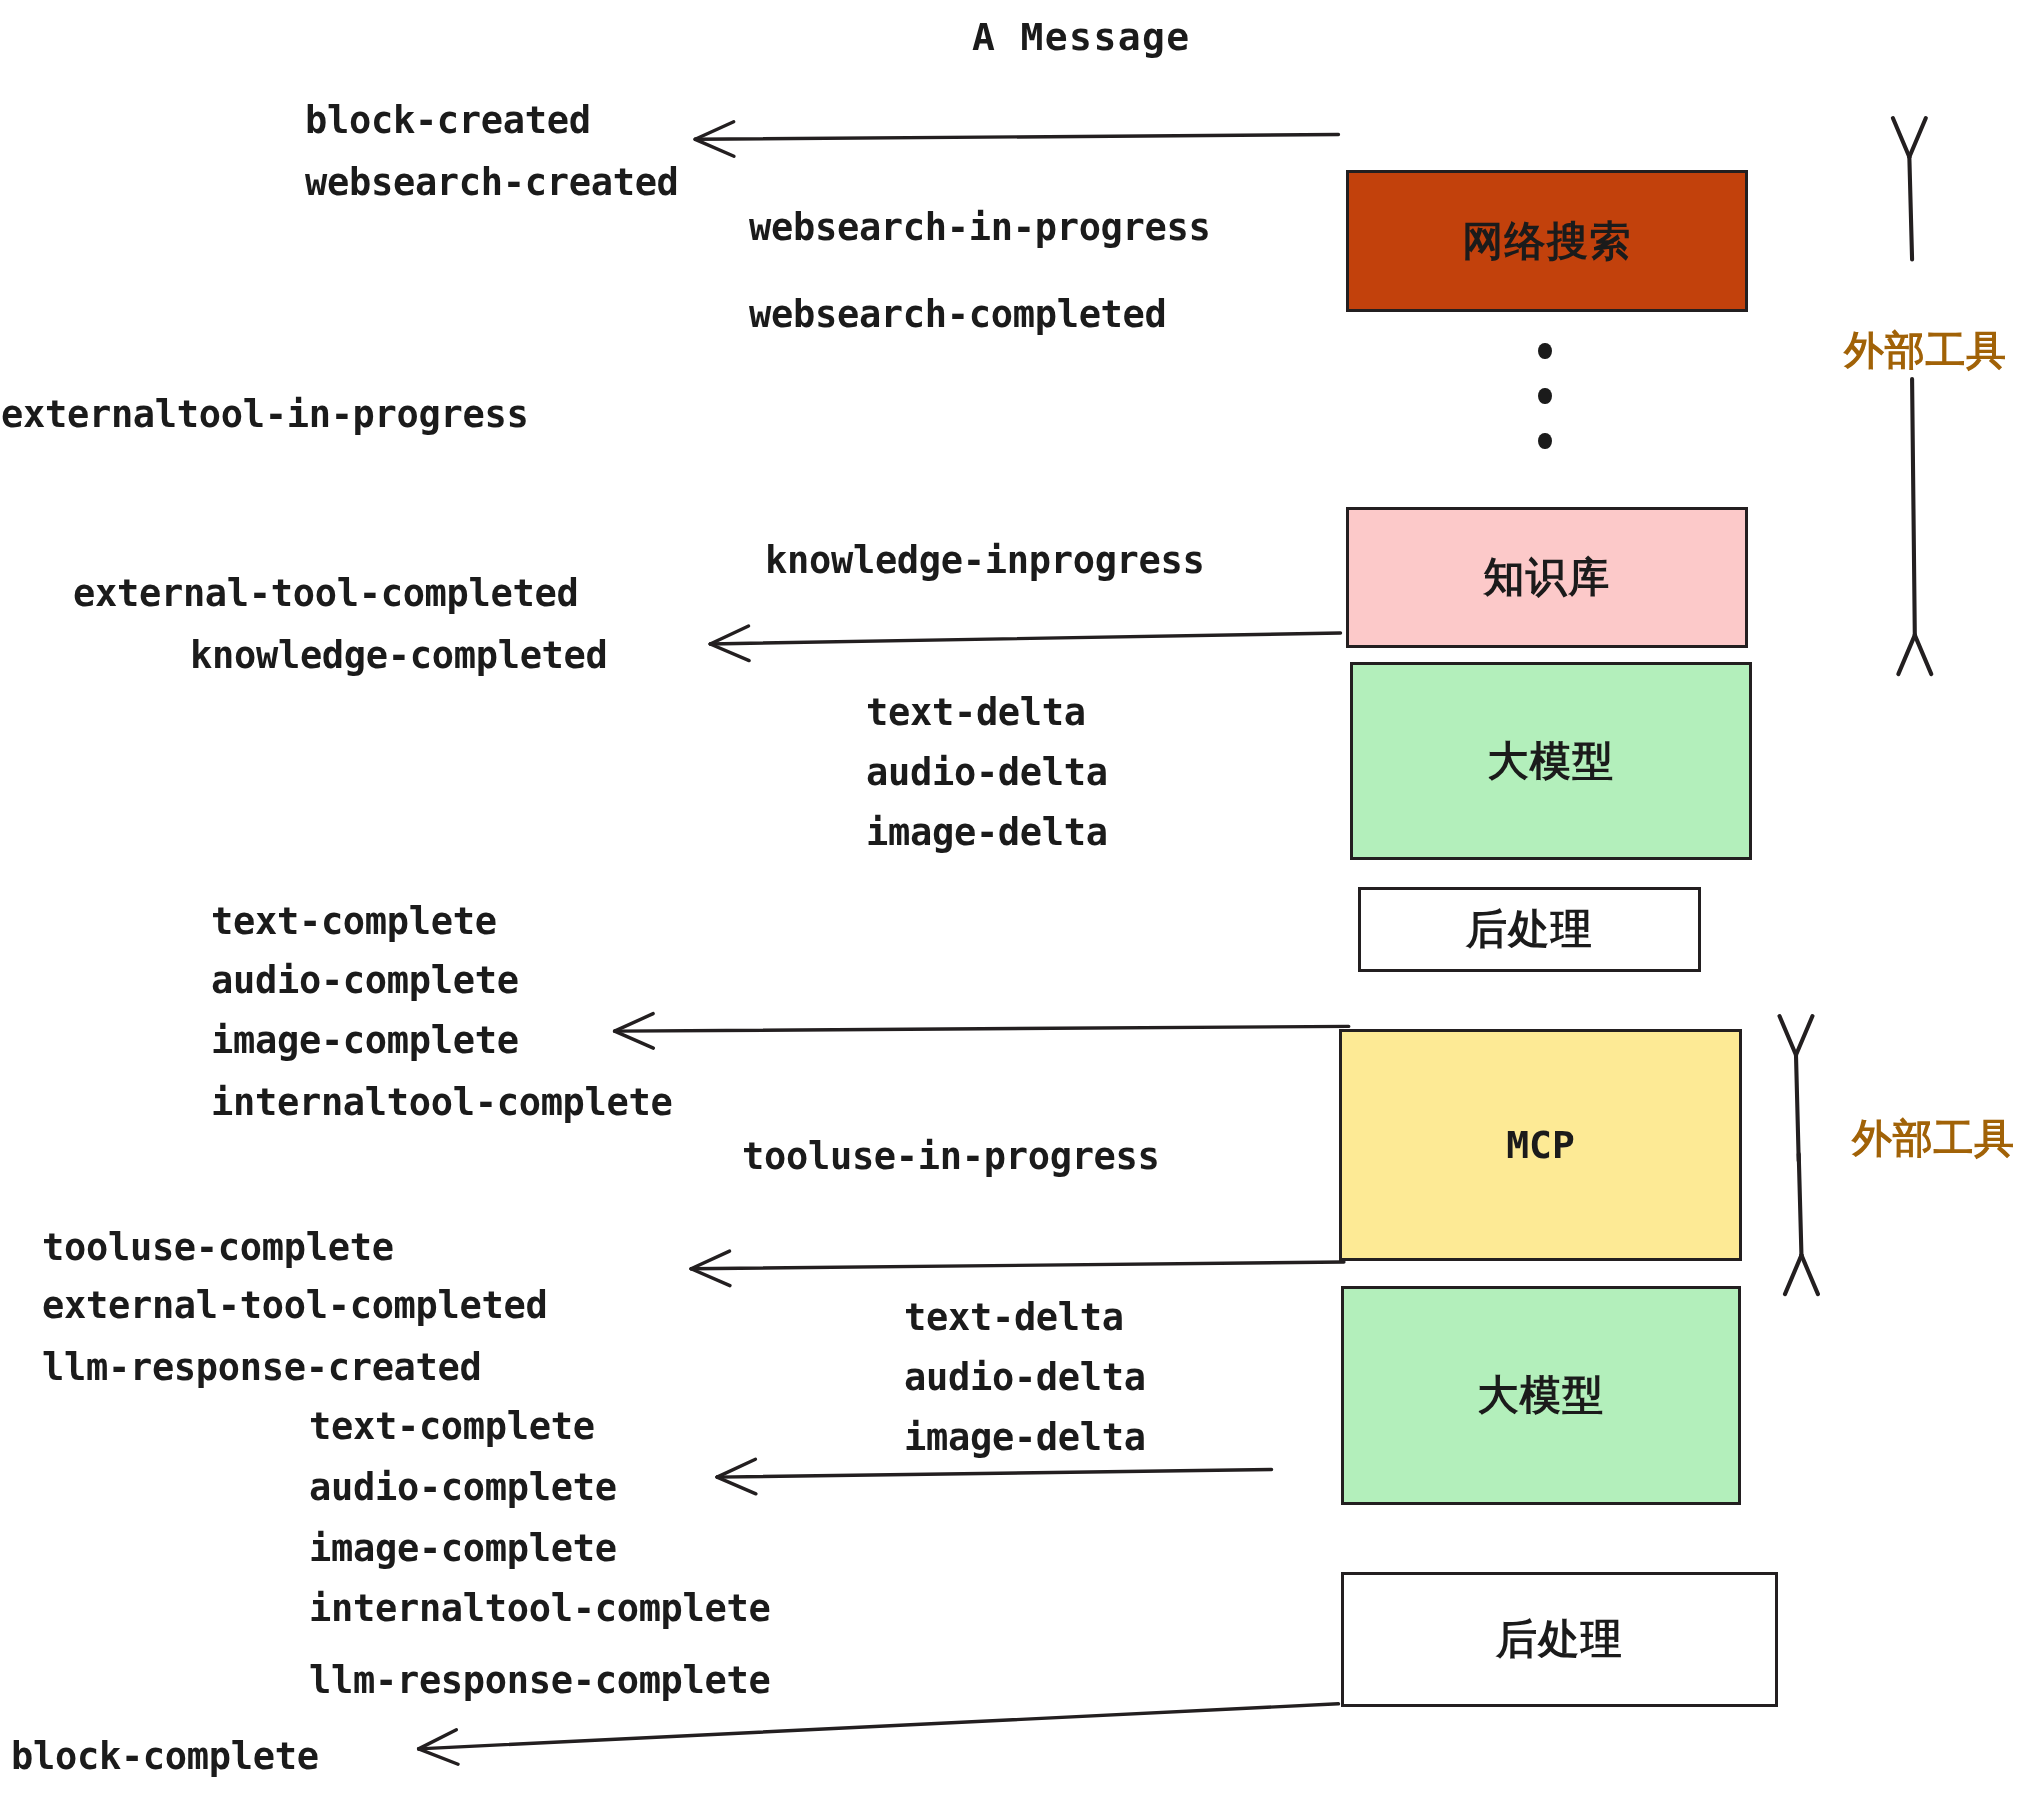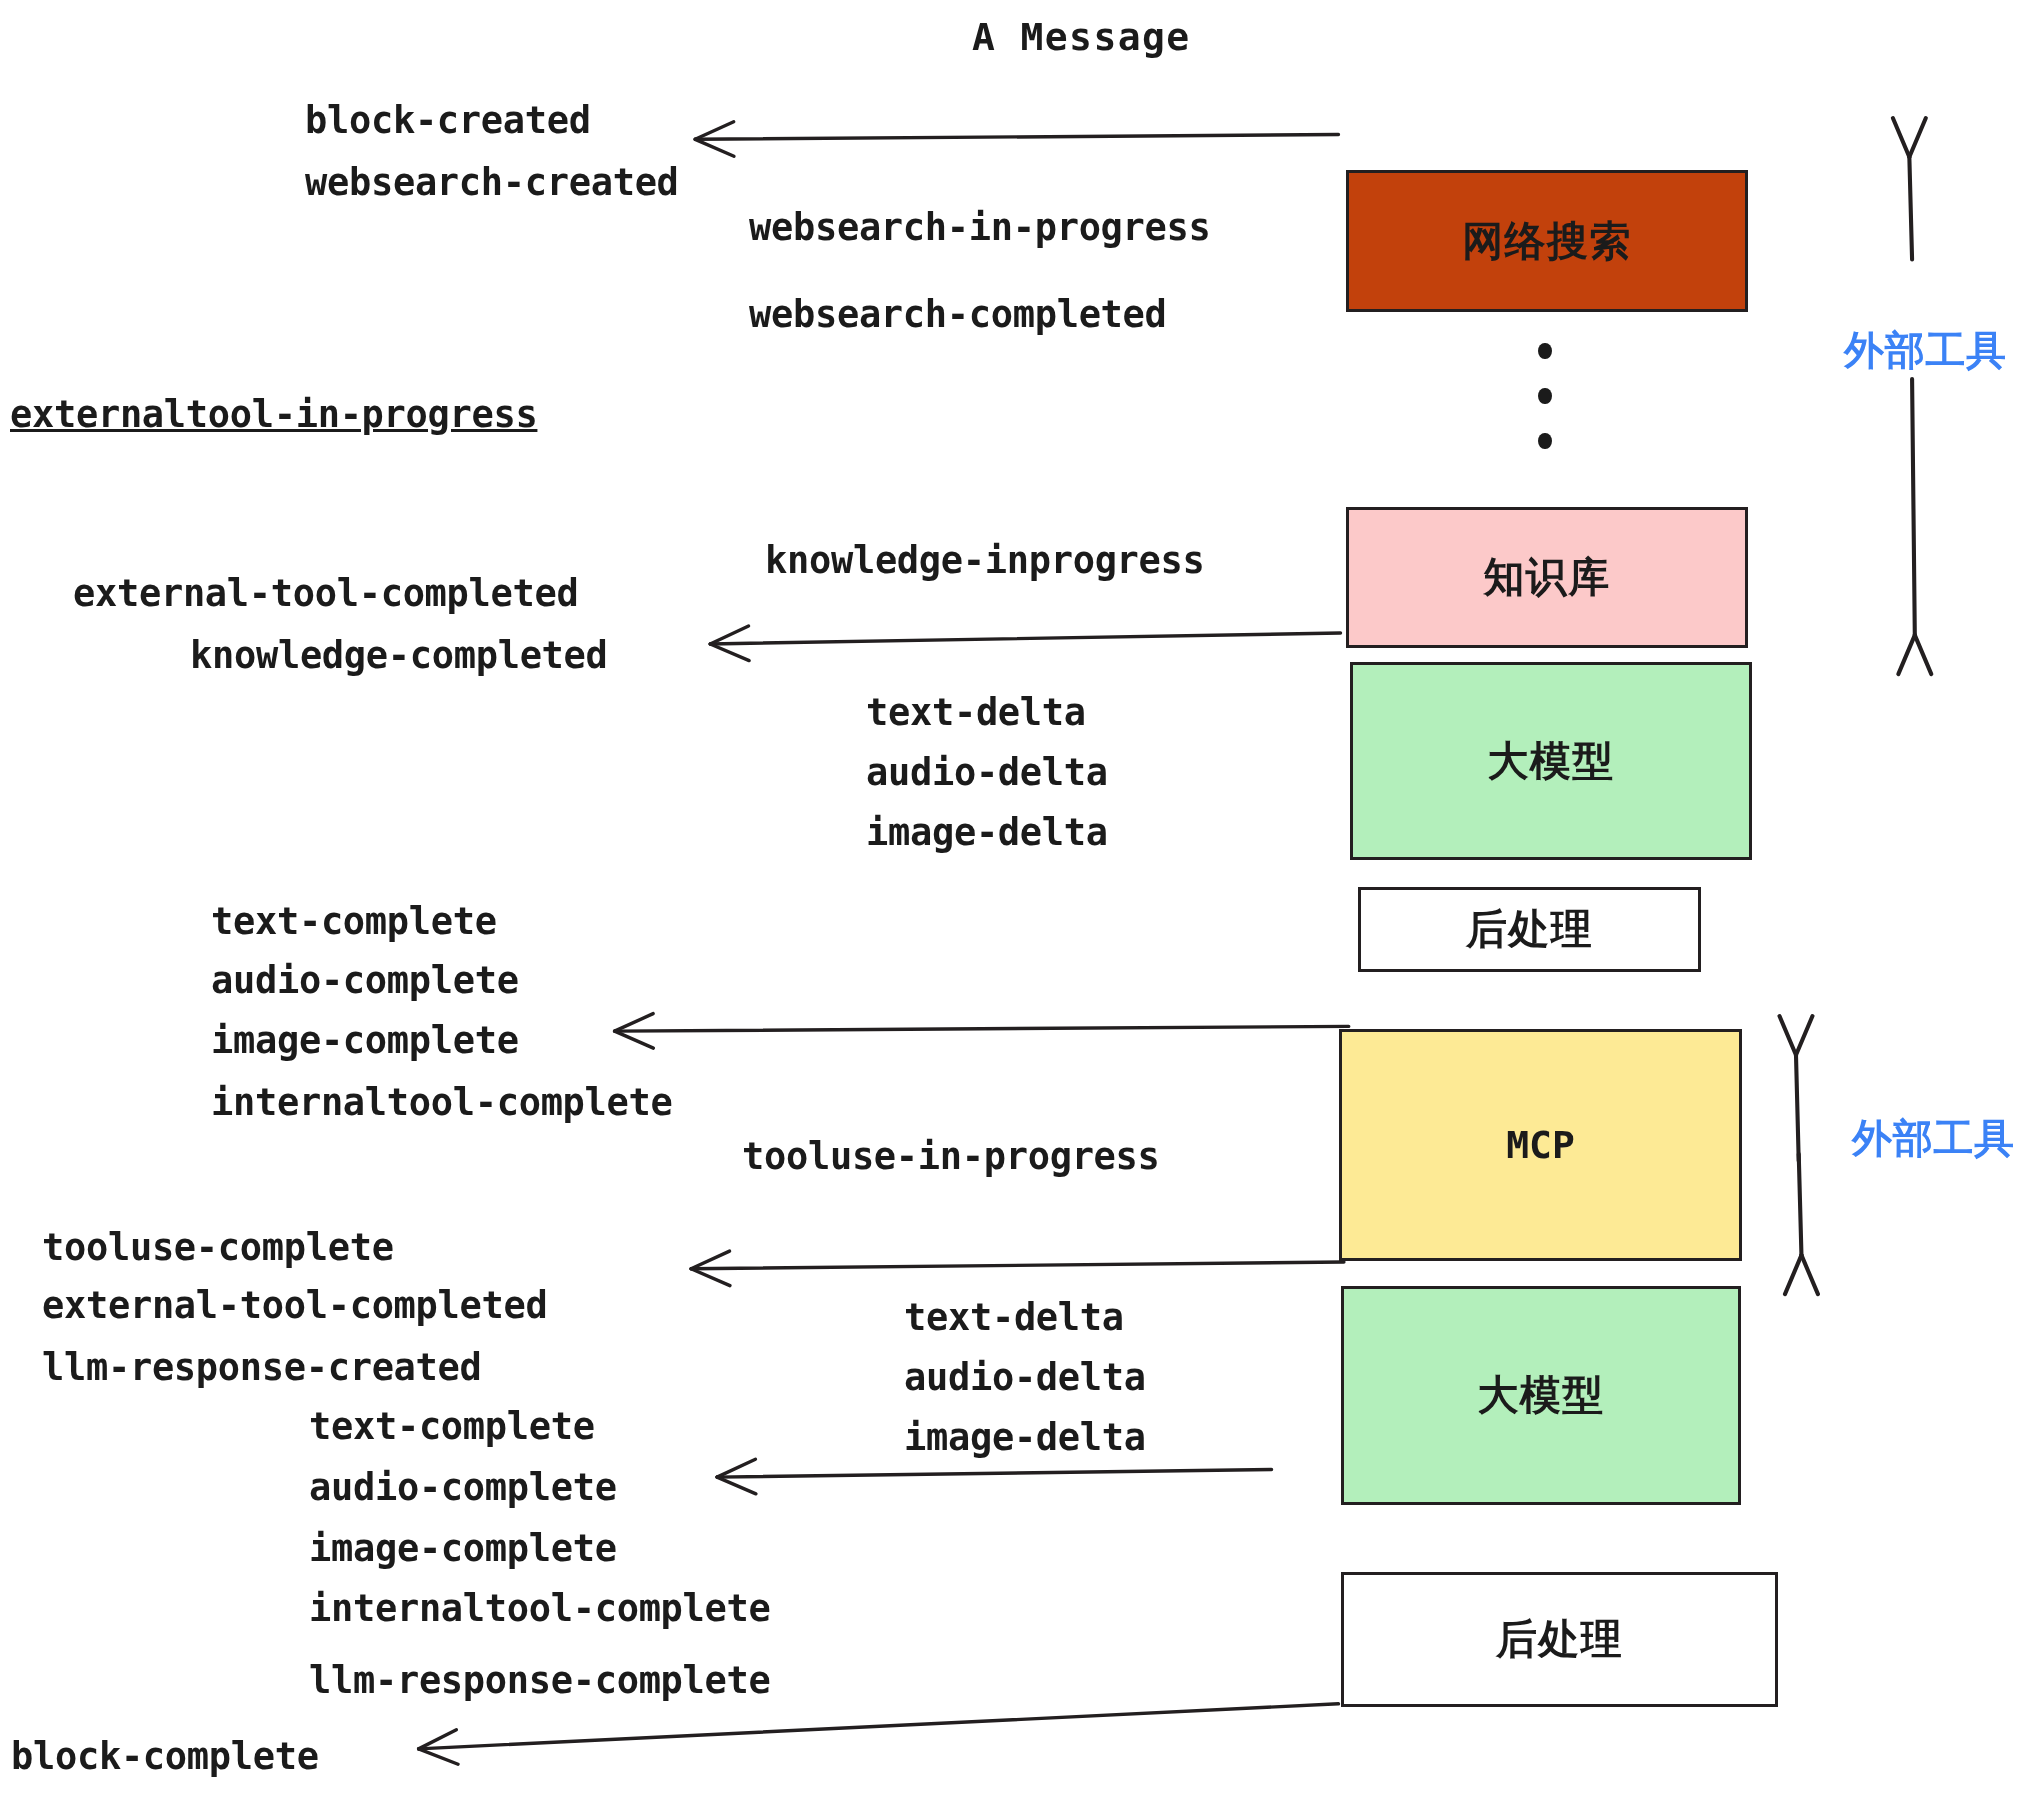--- a/index.html
+++ b/index.html
@@ -30,21 +30,21 @@
   .title {
     font-size: 38px;
     font-weight: 700;
     letter-spacing: 1.4px;
   }
   .cjk {
     font-family: "DejaVu Sans", "Liberation Sans", sans-serif;
     font-weight: 600;
     font-size: 40px;
     letter-spacing: 0.7px;
-    color: #3b82f6;
+    color: #a16207;
   }
   .box {
     position: absolute;
     border: 3.4px solid #231f20;
     box-sizing: border-box;
     display: flex;
     align-items: center;
     justify-content: center;
     background: #ffffff;
   }
@@ -117,21 +117,21 @@
   <div id="side-labels-layer">
       <div class="lbl cjk" style="left: 1844px; top: 330px;">外部工具</div>
       <div class="lbl cjk" style="left: 1852px; top: 1118px;">外部工具</div>
     </div>
 
   <div id="events-layer">
       <div class="lbl ev" style="left: 305px; top: 102px;">block-created</div>
       <div class="lbl ev" style="left: 305px; top: 164px;">websearch-created</div>
       <div class="lbl ev" style="left: 749px; top: 209px;">websearch-in-progress</div>
       <div class="lbl ev" style="left: 749px; top: 296px;">websearch-completed</div>
-      <div class="lbl ev" style="left: 10px; top: 396px; text-decoration: underline;">externaltool-in-progress</div>
+      <div class="lbl ev" style="left: 1px; top: 396px;">externaltool-in-progress</div>
       <div class="lbl ev" style="left: 765px; top: 542px;">knowledge-inprogress</div>
       <div class="lbl ev" style="left: 73px; top: 575px;">external-tool-completed</div>
       <div class="lbl ev" style="left: 190px; top: 637px;">knowledge-completed</div>
       <div class="lbl ev" style="left: 866px; top: 694px;">text-delta</div>
       <div class="lbl ev" style="left: 866px; top: 754px;">audio-delta</div>
       <div class="lbl ev" style="left: 866px; top: 814px;">image-delta</div>
       <div class="lbl ev" style="left: 211px; top: 903px;">text-complete</div>
       <div class="lbl ev" style="left: 211px; top: 962px;">audio-complete</div>
       <div class="lbl ev" style="left: 211px; top: 1022px;">image-complete</div>
       <div class="lbl ev" style="left: 211px; top: 1084px;">internaltool-complete</div>

